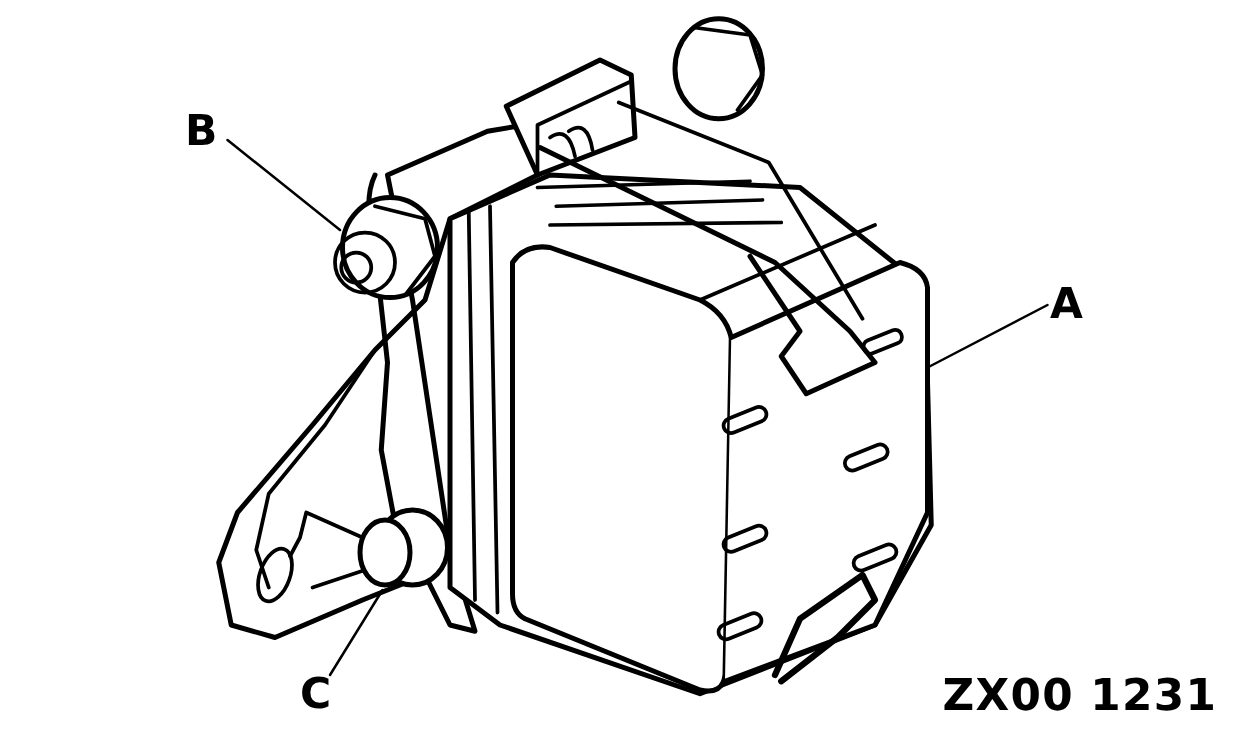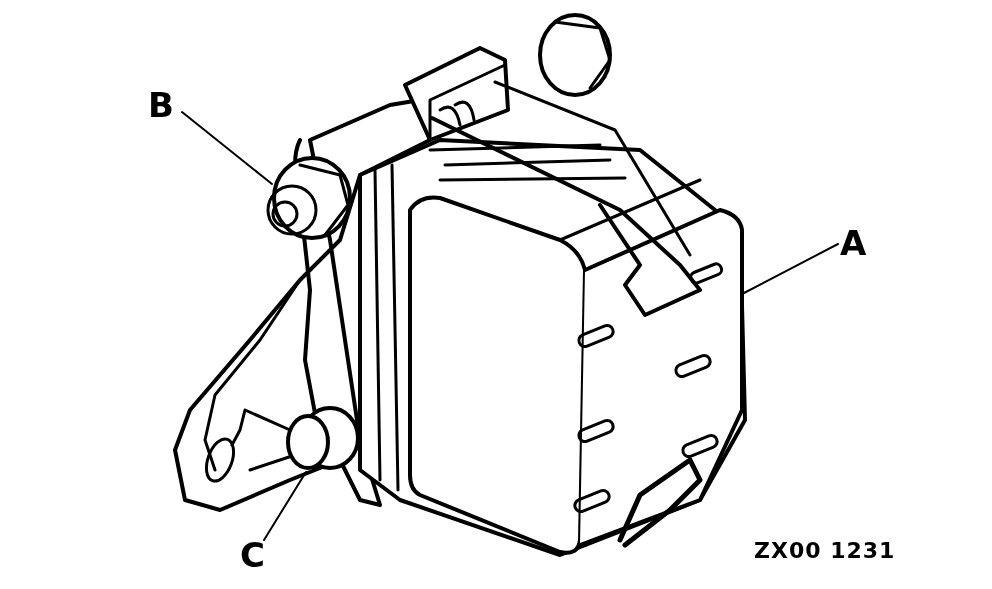--- a/index.html
+++ b/index.html
@@ -1,20 +1,20 @@
 <!DOCTYPE html>
 <html><head>
 <meta charset="utf-8">
 <style>
   html,body{margin:0;padding:0;background:#ffffff;}
   body{width:992px;height:589px;overflow:hidden;position:relative;font-family:"Liberation Sans",sans-serif;}
   #canvas{position:absolute;left:0;top:0;width:992px;height:589px;}
   .lbl{position:absolute;font-family:"DejaVu Sans","Liberation Sans",sans-serif;font-weight:bold;color:#000;line-height:1;}
   .callout{font-size:34px;}
-  .ref{font-size:22px;letter-spacing:1px;}
+  .ref{font-size:35px;letter-spacing:1px;}
   svg .k{stroke:#000;fill:none;stroke-linejoin:round;stroke-linecap:round;}
   svg .w{fill:#fff;}
 </style>
 </head>
 <body>
 
 <div id="canvas">
 <svg width="992" height="589" viewBox="0 0 992 589" xmlns="http://www.w3.org/2000/svg">
 
   <g>

